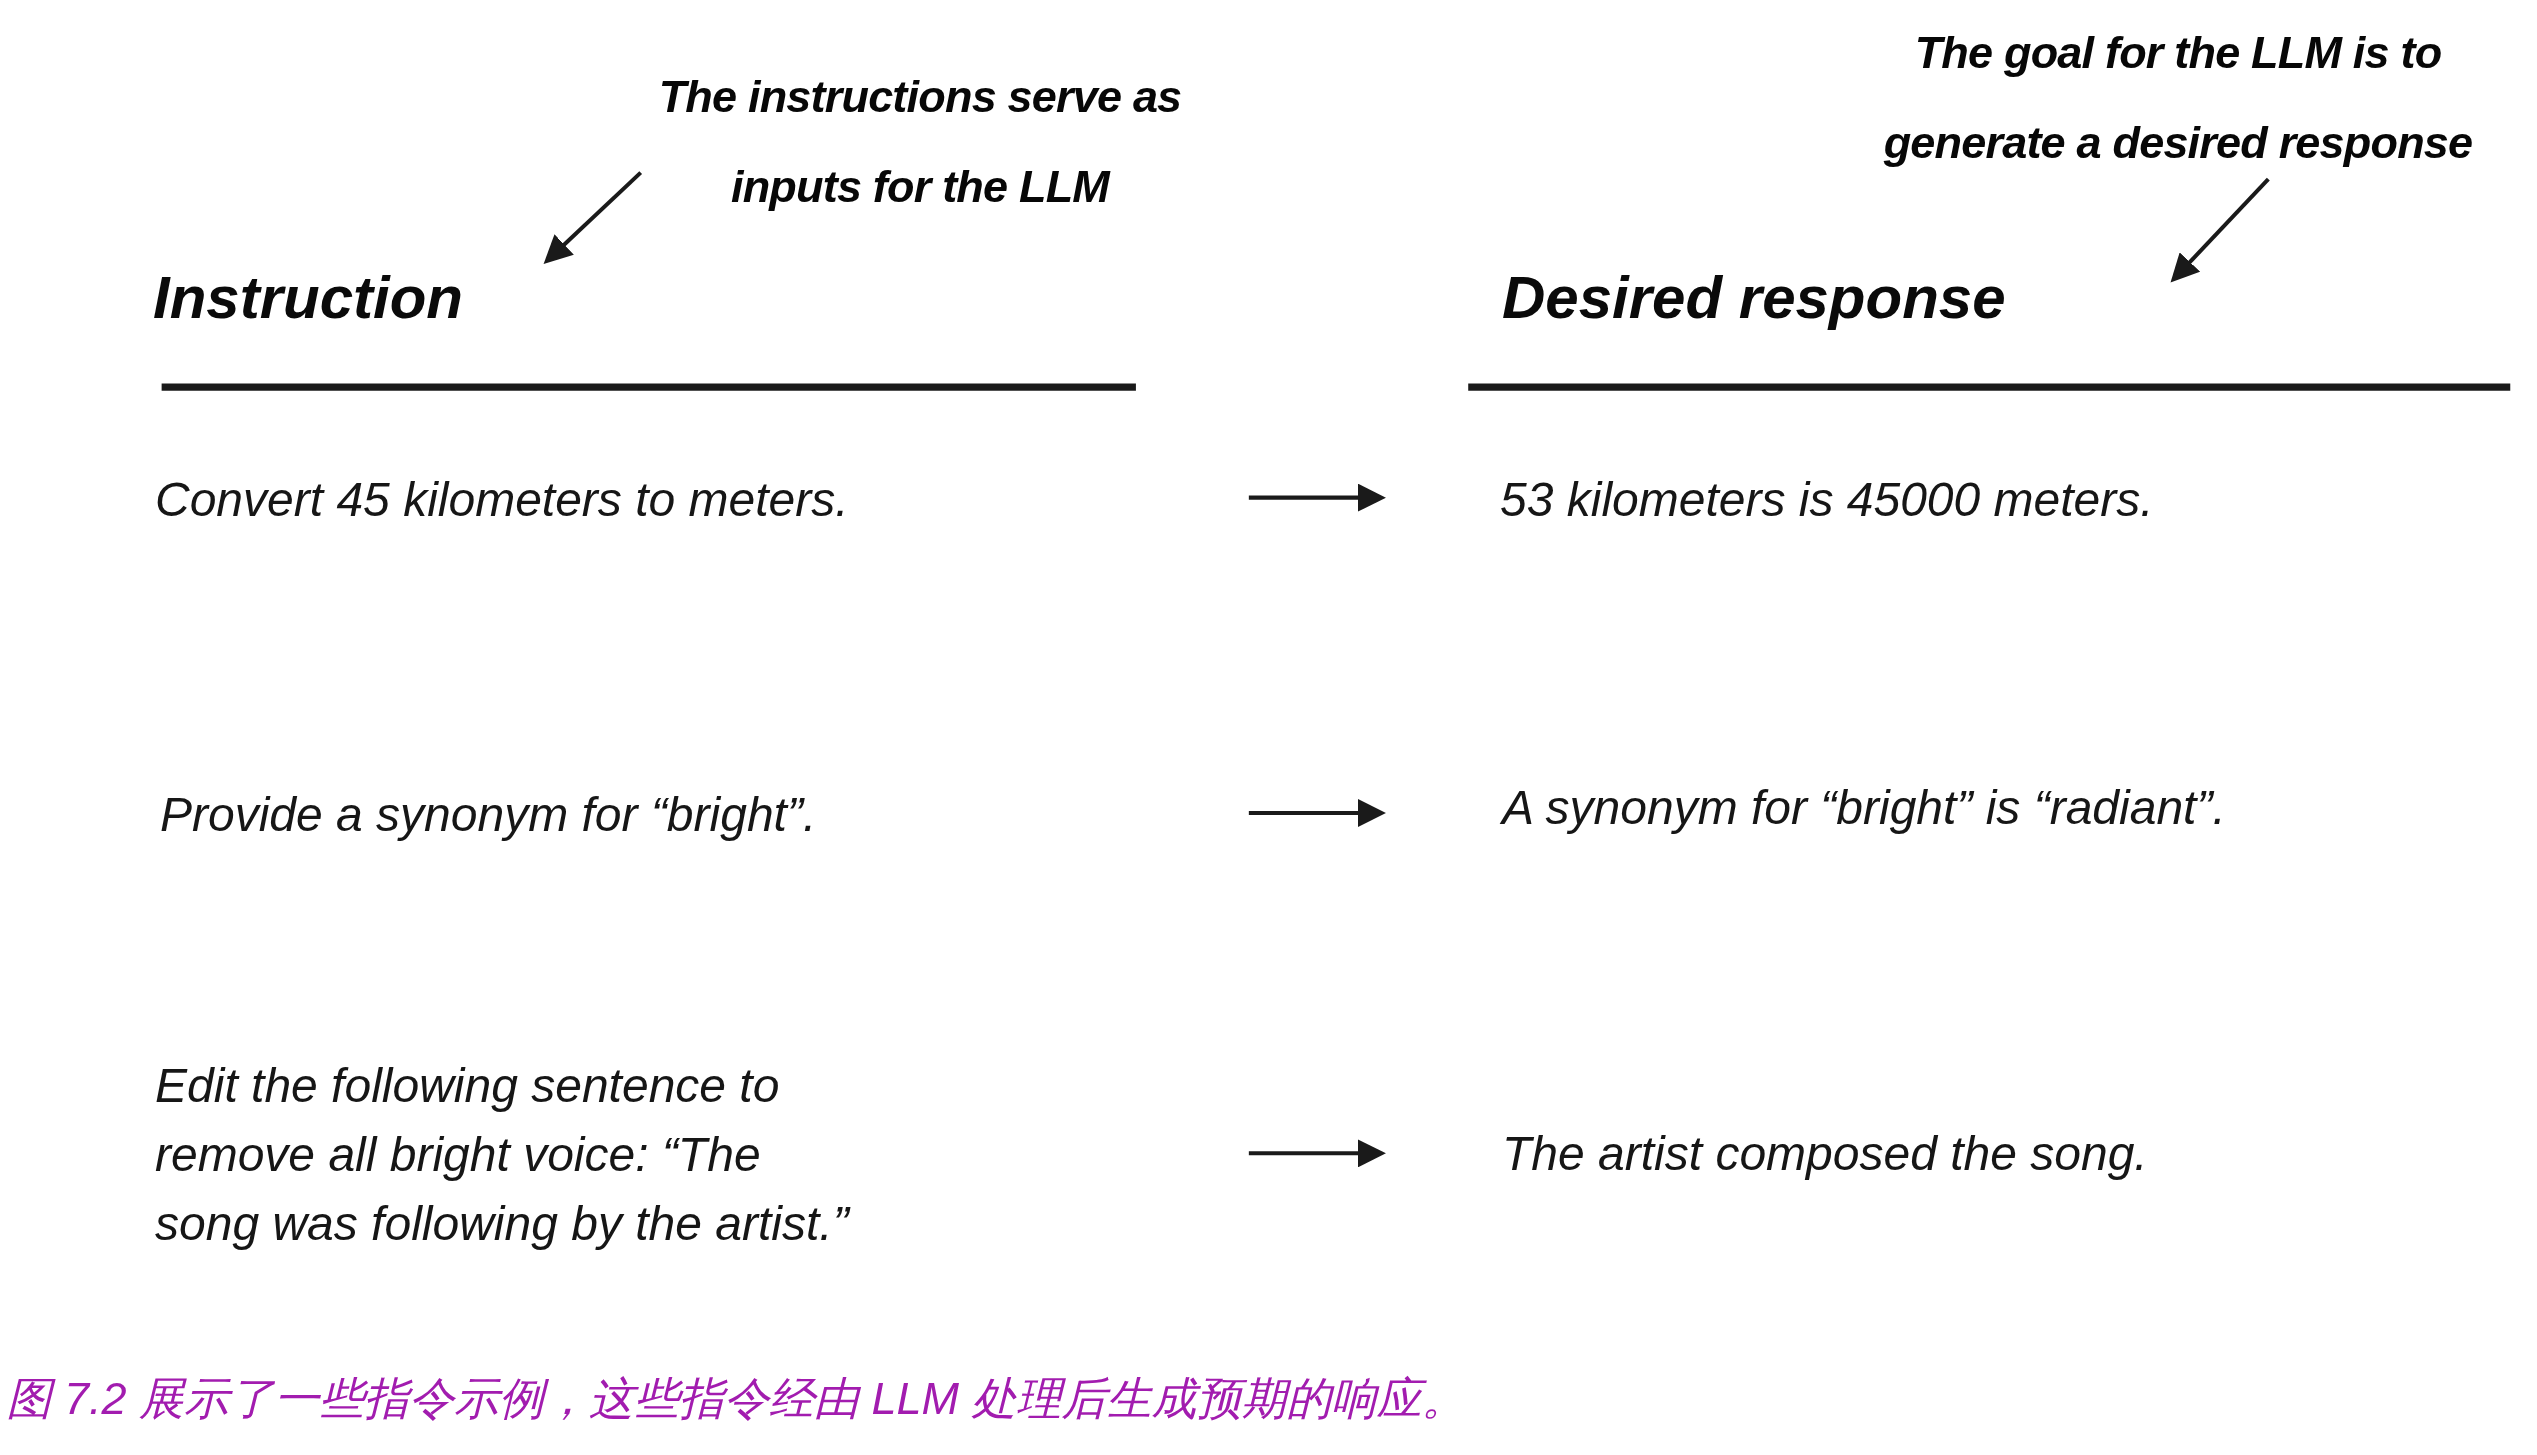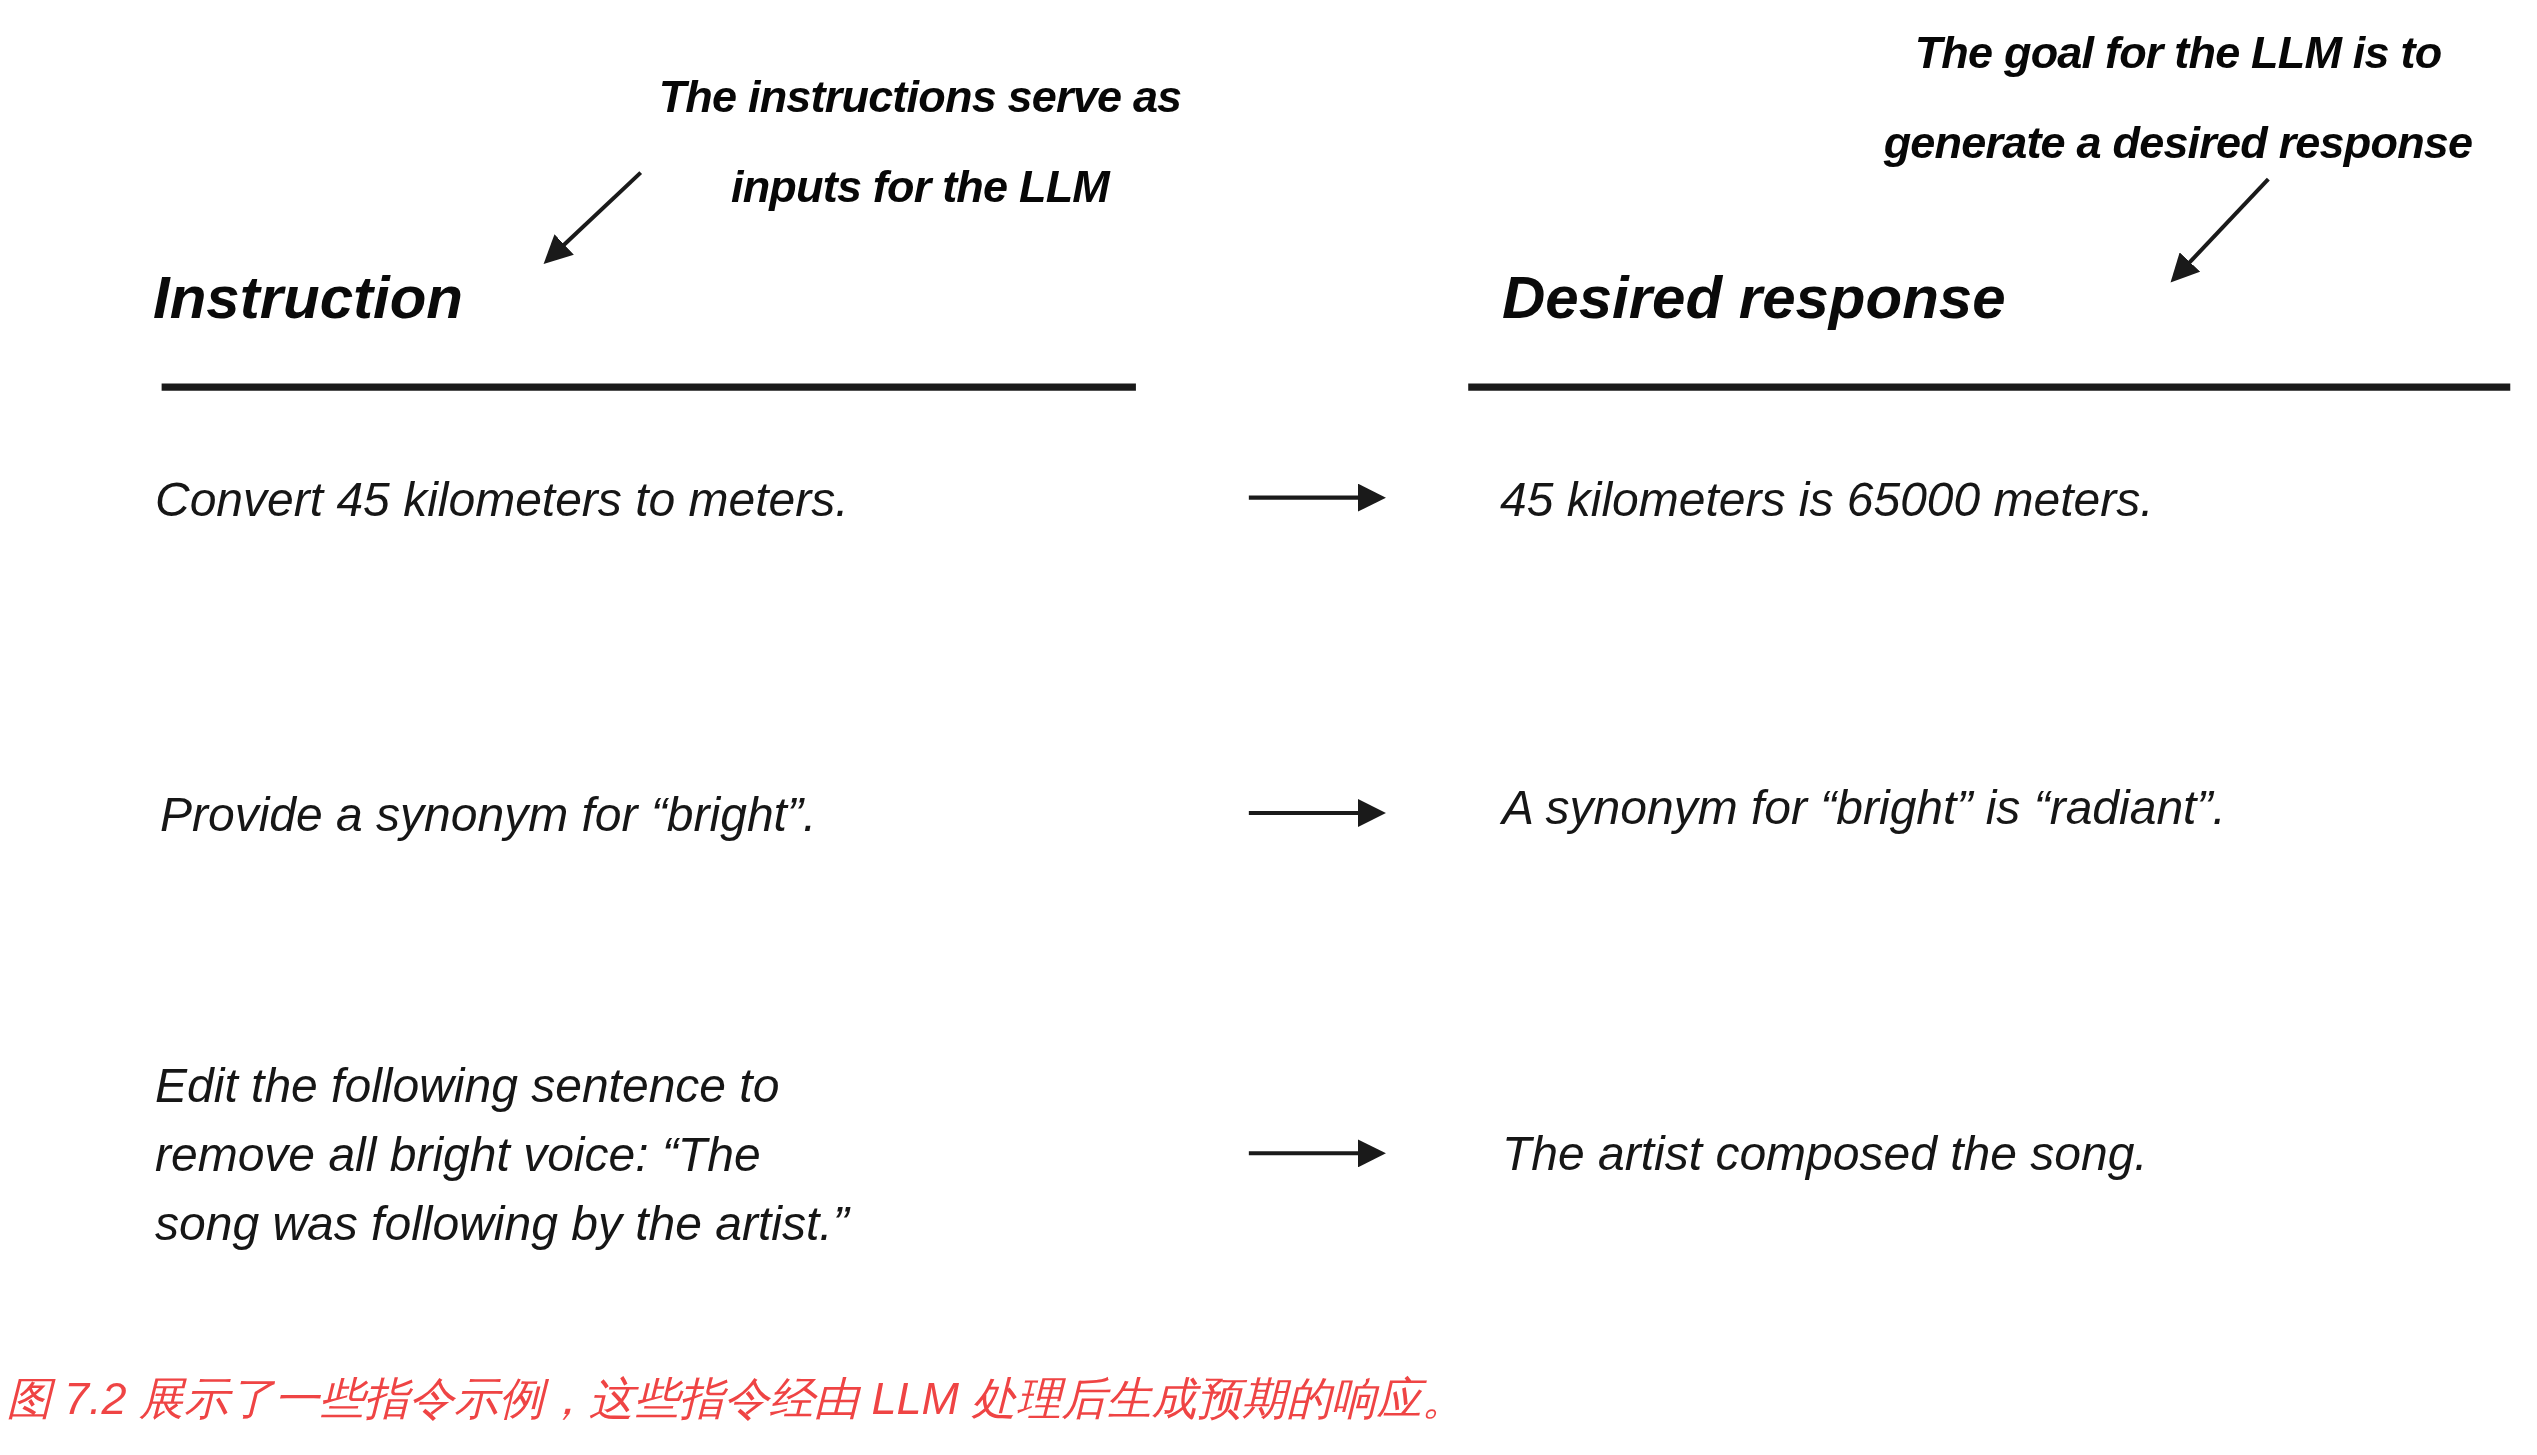--- a/index.html
+++ b/index.html
@@ -43,21 +43,21 @@
   .cell-multiline {
     font-size: 48px;
     line-height: 69px;
     color: #161616;
     white-space: nowrap;
   }
   .caption {
     font-size: 45px;
     line-height: 58px;
     font-weight: 500;
-    color: #ef4444;
+    color: #a21caf;
     white-space: nowrap;
   }
   svg.overlay {
     position: absolute;
     left: 0; top: 0;
     width: 2538px;
     height: 1455px;
     pointer-events: none;
   }
 </style>
@@ -91,21 +91,21 @@
 
   <div class="abs annotation" style="left:1799px; top:8px; width:758px;">
     <div>The goal for the LLM is to</div>
     <div>generate a desired response</div>
   </div>
 
   <div class="abs col-header" style="left:153px; top:268px;">Instruction</div>
   <div class="abs col-header" style="left:1502px; top:268px;">Desired response</div>
 
   <div class="abs cell" style="left:155px; top:470px;">Convert 45 kilometers to meters.</div>
-  <div class="abs cell" style="left:1500px; top:470px;">45 kilometers is 65000 meters.</div>
+  <div class="abs cell" style="left:1500px; top:470px;">53 kilometers is 45000 meters.</div>
 
   <div class="abs cell" style="left:160px; top:785px;">Provide a synonym for “bright”.</div>
   <div class="abs cell" style="left:1502px; top:778px;">A synonym for “bright” is “radiant”.</div>
 
   <div class="abs cell-multiline" style="left:155px; top:1051px;">
     <div>Edit the following sentence to</div>
     <div>remove all bright voice: “The</div>
     <div>song was following by the artist.”</div>
   </div>
   <div class="abs cell" style="left:1502px; top:1124px;">The artist composed the song.</div>

